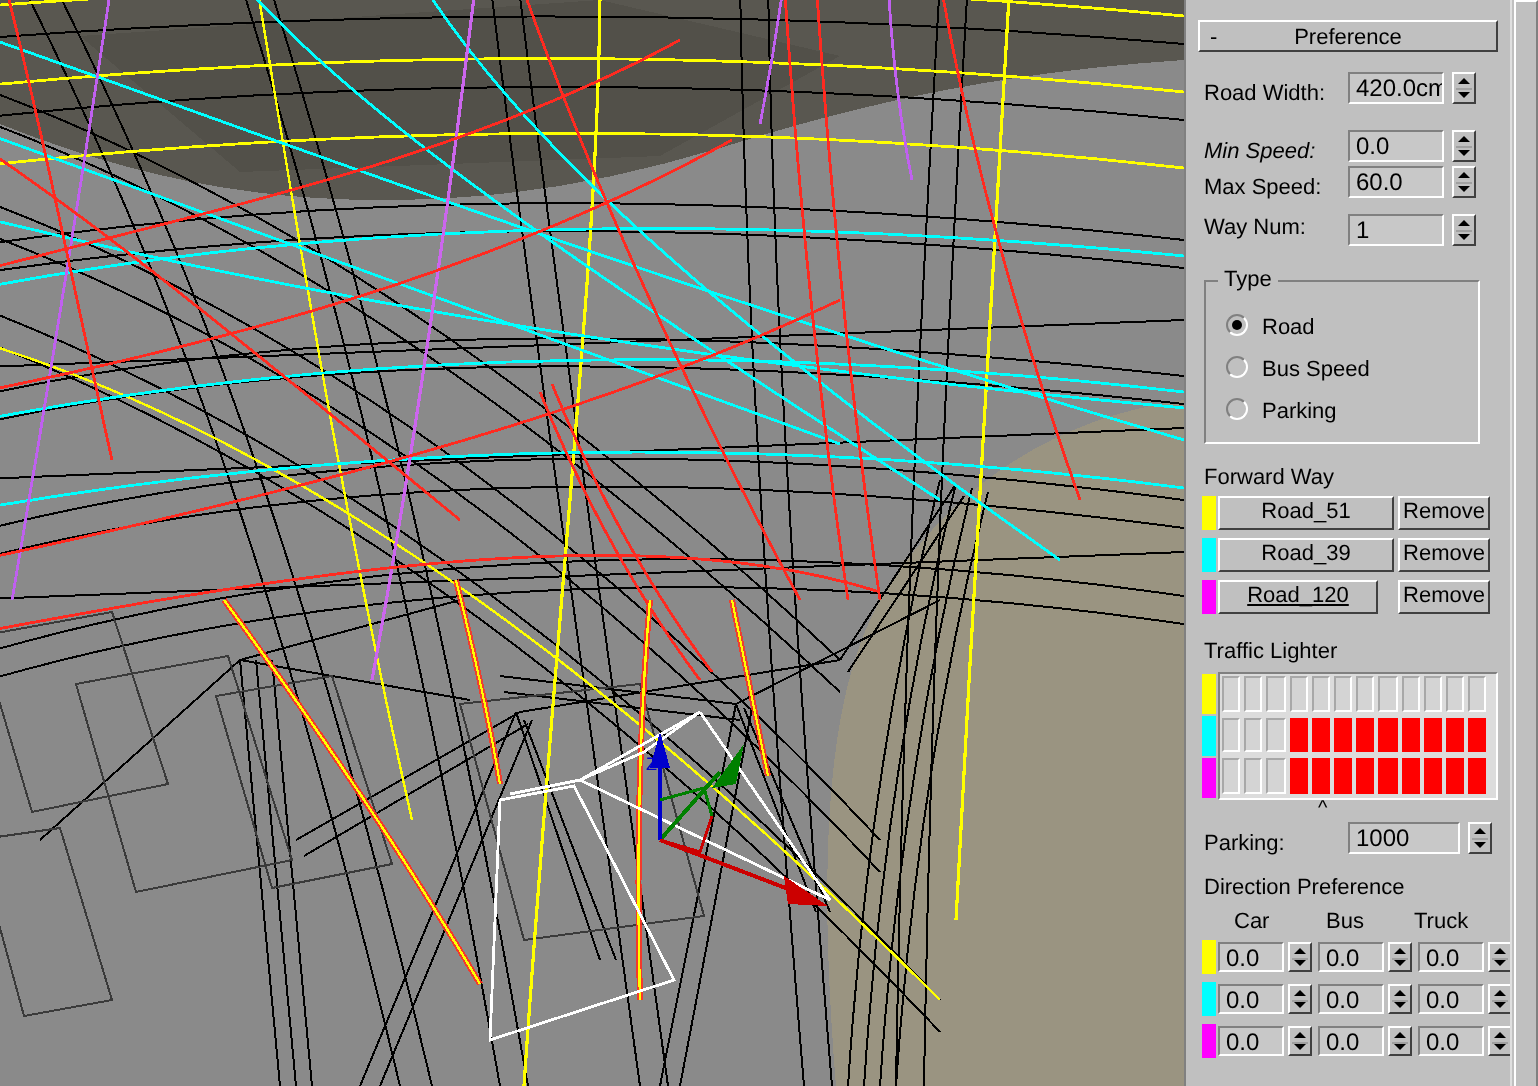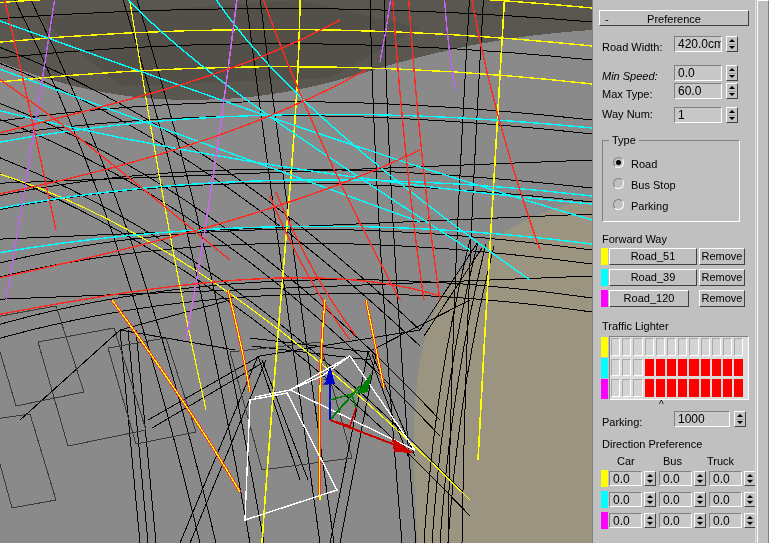--- a/index.html
+++ b/index.html
@@ -267,21 +267,21 @@
         </div>
 
       <div class="lbl" style="left:9px;top:70px;font-style:italic;">Min Speed:</div>
       <div class="fld" style="left:81px;top:65px;width:48px;height:16px;">0.0</div>
       <div class="spin" style="left:133px;top:65px;height:16px;">
           <i class="up"></i>
           <i class="dn"></i>
           <div class="mid"></div>
         </div>
 
-      <div class="lbl" style="left:9px;top:88px;">Max Type:</div>
+      <div class="lbl" style="left:9px;top:88px;">Max Speed:</div>
       <div class="fld" style="left:81px;top:83px;width:48px;height:16px;">60.0</div>
       <div class="spin" style="left:133px;top:83px;height:16px;">
           <i class="up"></i>
           <i class="dn"></i>
           <div class="mid"></div>
         </div>
 
       <div class="lbl" style="left:9px;top:108px;">Way Num:</div>
       <div class="fld" style="left:81px;top:107px;width:48px;height:16px;">1</div>
       <div class="spin" style="left:133px;top:107px;height:16px;">
@@ -290,37 +290,37 @@
           <div class="mid"></div>
         </div>
 
       <div class="grp" style="left:9px;top:140px;width:138px;height:82px;"></div>
       <div class="grp-title" style="left:16px;top:135px;">Type</div>
 
       <div class="radio on" style="left:20px;top:157px;"></div>
       <div class="lbl" style="left:38px;top:158px;">Road</div>
 
       <div class="radio" style="left:20px;top:178px;"></div>
-      <div class="lbl" style="left:38px;top:179px;">Bus Stop</div>
+      <div class="lbl" style="left:38px;top:179px;">Bus Speed</div>
 
       <div class="radio" style="left:20px;top:199px;"></div>
       <div class="lbl" style="left:38px;top:200px;">Parking</div>
 
       <div class="lbl" style="left:9px;top:233px;">Forward Way</div>
 
       <div class="swatch" style="left:8px;top:248px;height:17px;background:#ffff00;"></div>
       <div class="btn" style="left:16px;top:248px;width:88px;height:17px;">Road_51</div>
       <div class="btn" style="left:106px;top:248px;width:46px;height:17px;">Remove</div>
 
       <div class="swatch" style="left:8px;top:269px;height:17px;background:#00ffff;"></div>
       <div class="btn" style="left:16px;top:269px;width:88px;height:17px;">Road_39</div>
       <div class="btn" style="left:106px;top:269px;width:46px;height:17px;">Remove</div>
 
       <div class="swatch" style="left:8px;top:290px;height:17px;background:#ff00ff;"></div>
-      <div class="btn" style="left:16px;top:290px;width:80px;height:17px;">Road_120</div>
+      <div class="btn" style="left:16px;top:290px;width:80px;height:17px;text-decoration:underline;">Road_120</div>
       <div class="btn" style="left:106px;top:290px;width:46px;height:17px;">Remove</div>
 
       <div class="lbl" style="left:9px;top:320px;">Traffic Lighter</div>
 
       <div class="swatch" style="left:8px;top:337px;height:20px;background:#ffff00;"></div>
       <div class="swatch" style="left:8px;top:358px;height:20px;background:#00ffff;"></div>
       <div class="swatch" style="left:8px;top:379px;height:20px;background:#ff00ff;"></div>
 
       <div id="tl-grid" class="tl-grid" style="left:16px;top:336px;width:140px;height:64px;">
           <div class="tl-cell" style="left: 1px; top: 1px; width: 9.2px; height: 17.5px;"></div>

